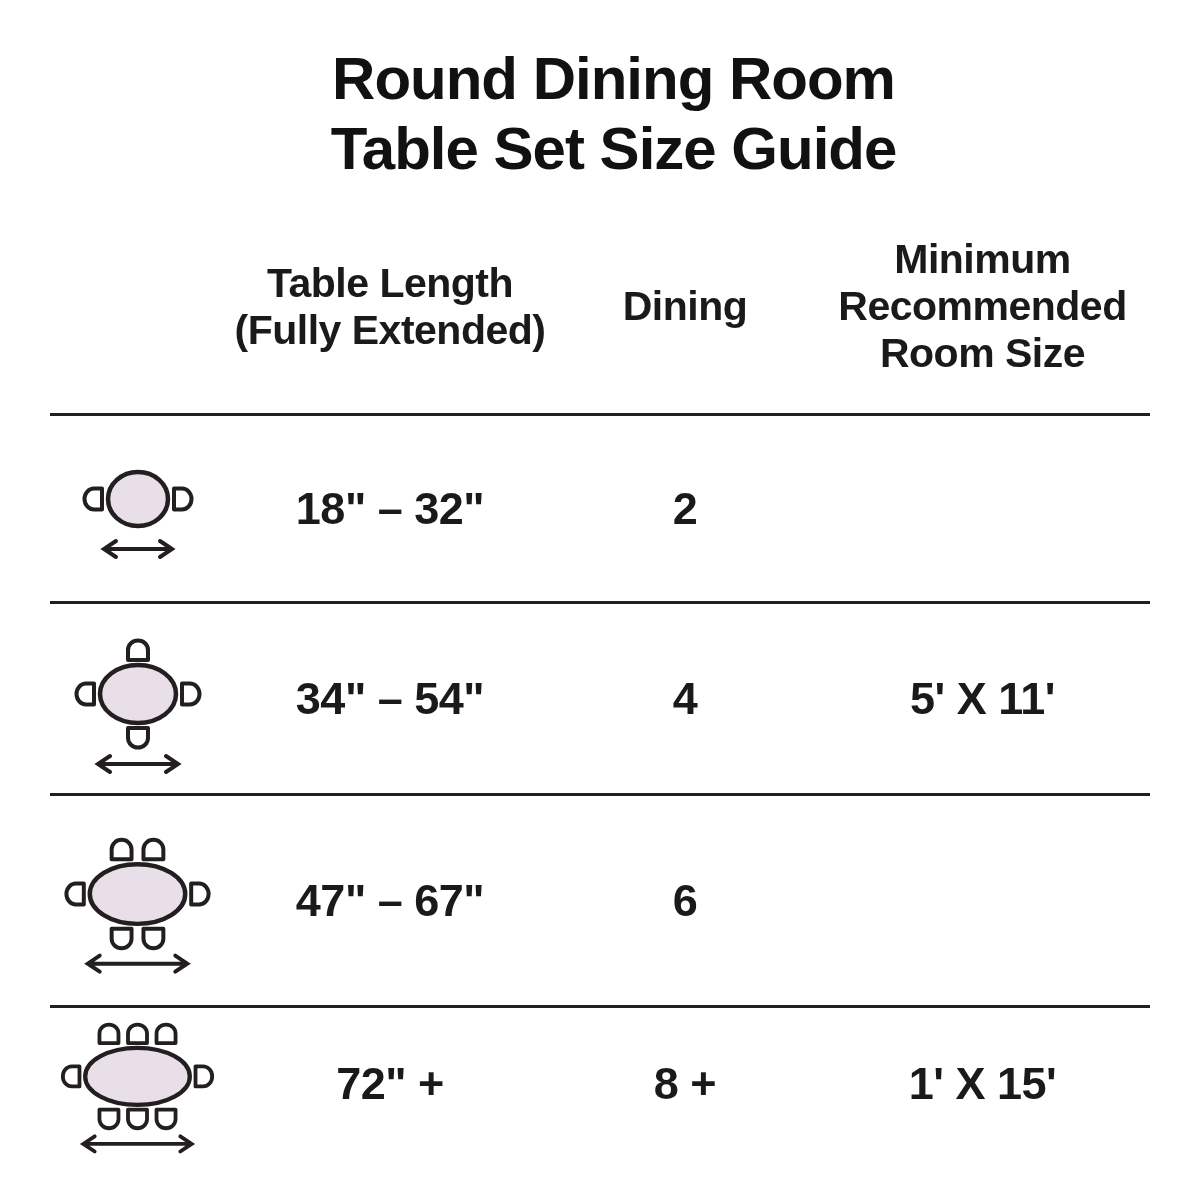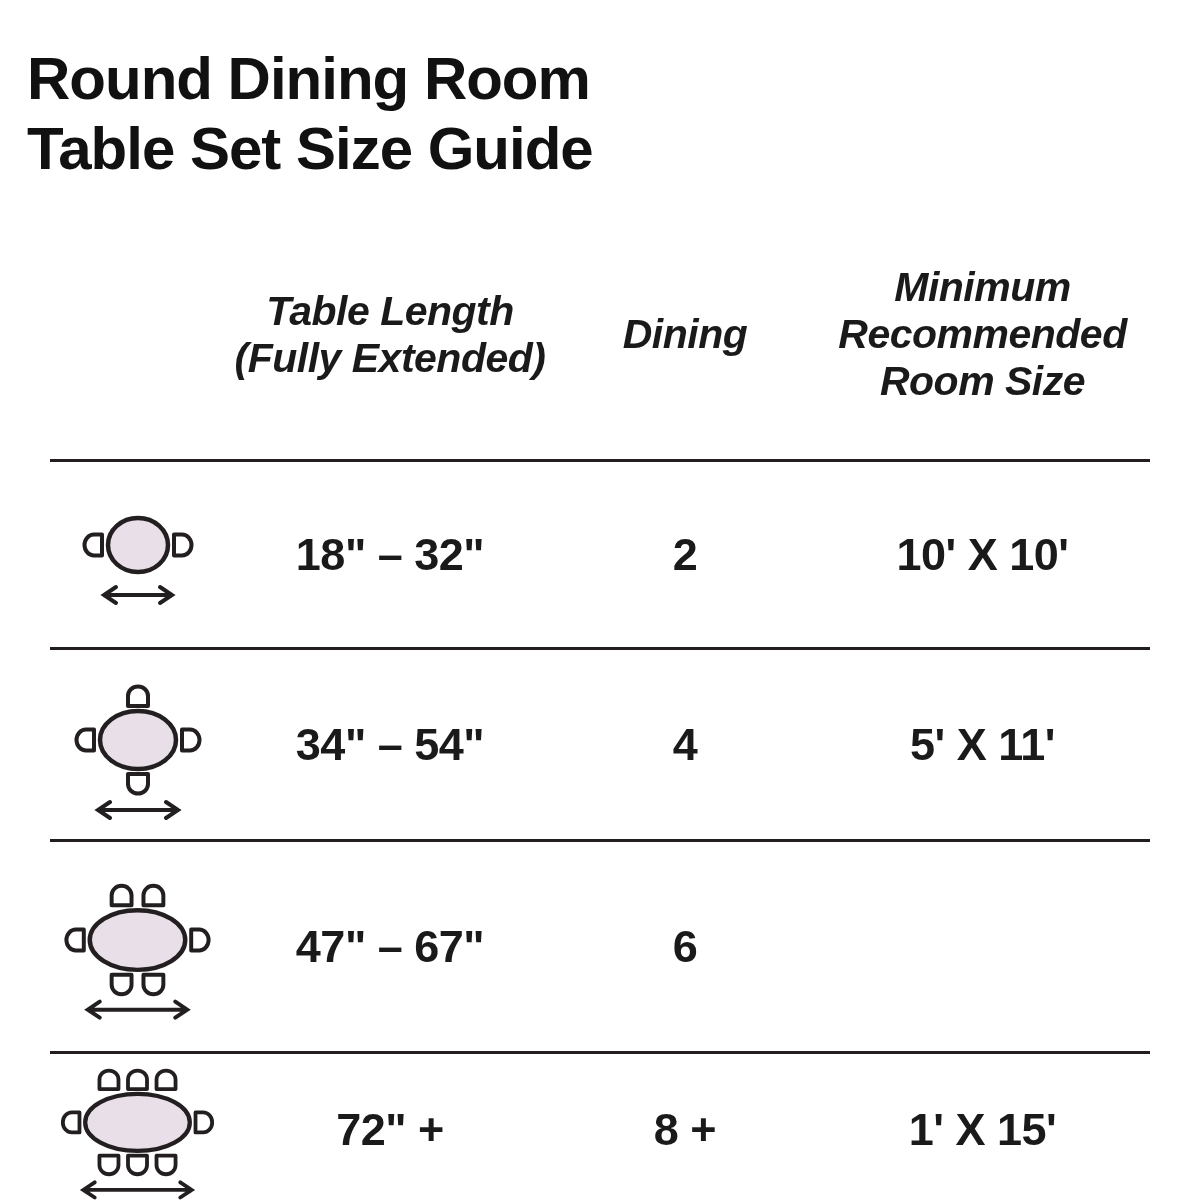--- a/index.html
+++ b/index.html
@@ -10,37 +10,36 @@
   }
   *{margin:0;padding:0;box-sizing:border-box;}
   html,body{background:#ffffff;}
   body{
     width:1200px;height:1200px;overflow:hidden;
     font-family:"Liberation Sans", sans-serif;
     color:var(--text);
   }
   .title{
     margin-top:44px;
-    text-align:left;
+    text-align:center;
     font-size:60px;
     line-height:70px;
     font-weight:700;
     letter-spacing:-1px;
     color:#111111;
     padding-left:27px;
   }
   .title span{display:block;}
   .guide{margin:0 50px;}
   .head{
-    margin-top:80px;
-    padding-bottom:54px;
+    margin-top:52px;
+    padding-bottom:36px;
     display:grid;
     grid-template-columns:175px 330px 260px 335px;
     align-items:center;
-    font-style:italic;
   }
   .head-cell{
     text-align:center;
     font-size:41px;
     line-height:47px;
     font-weight:700;
     letter-spacing:-0.5px;
     white-space:pre-line;
   }
   .row{
@@ -113,21 +112,20 @@
     <div class="icon-cell">
       <svg class="tbl-icon" width="160" height="112" viewBox="0 0 160 112" role="img" aria-label="round-table-2-seats-top-view-icon">
         <ellipse class="table-top" cx="80" cy="46" rx="30" ry="27"></ellipse>
         <use href="#chair-w" x="25" y="33.5"></use>
         <use href="#chair-e" x="114" y="33.5"></use>
         <path class="arrow" d="M46,96 H114 M58,88 L46,96 L58,104 M102,88 L114,96 L102,104"></path>
       </svg>
     </div>
     <div class="cell">18" – 32"</div>
     <div class="cell">2</div>
-    <div class="cell">10' X 10'</div>
   </div>
 
   <div class="row">
     <div class="icon-cell">
       <svg class="tbl-icon" width="160" height="150" viewBox="0 0 160 150" role="img" aria-label="round-table-4-seats-top-view-icon">
         <ellipse class="table-top" cx="80" cy="70" rx="38" ry="29"></ellipse>
         <use href="#chair-n" x="68" y="15"></use>
         <use href="#chair-s" x="68" y="104"></use>
         <use href="#chair-w" x="17" y="57.5"></use>
         <use href="#chair-e" x="122" y="57.5"></use>

